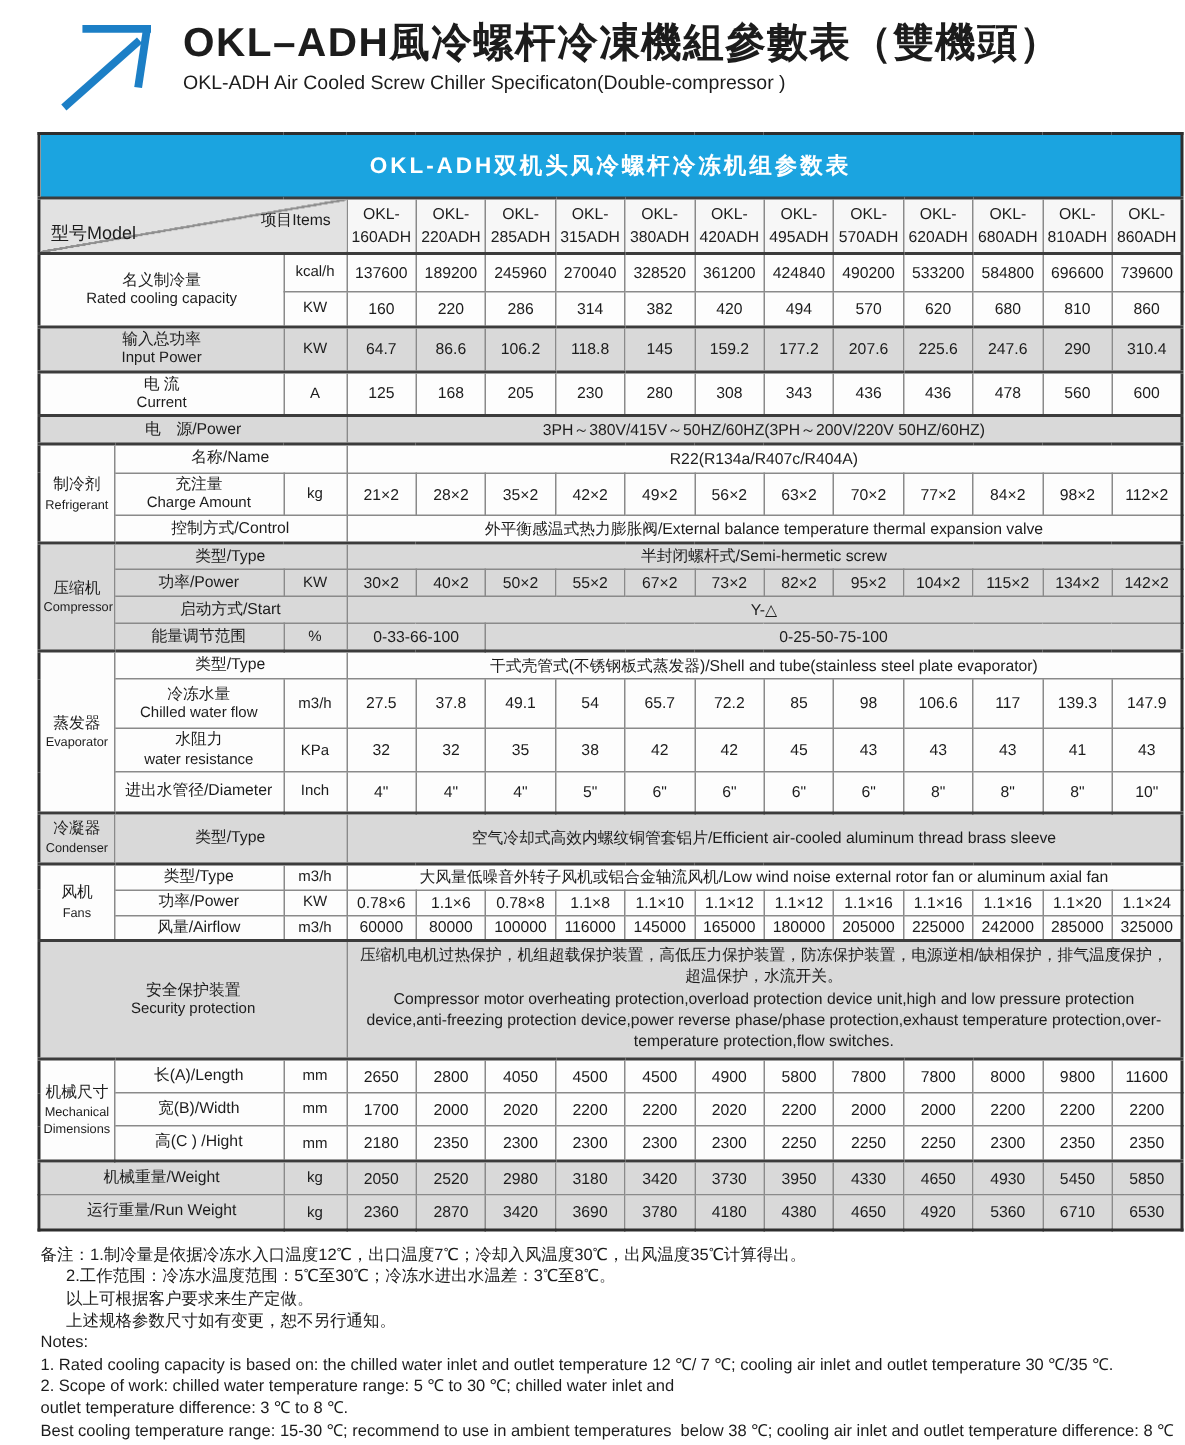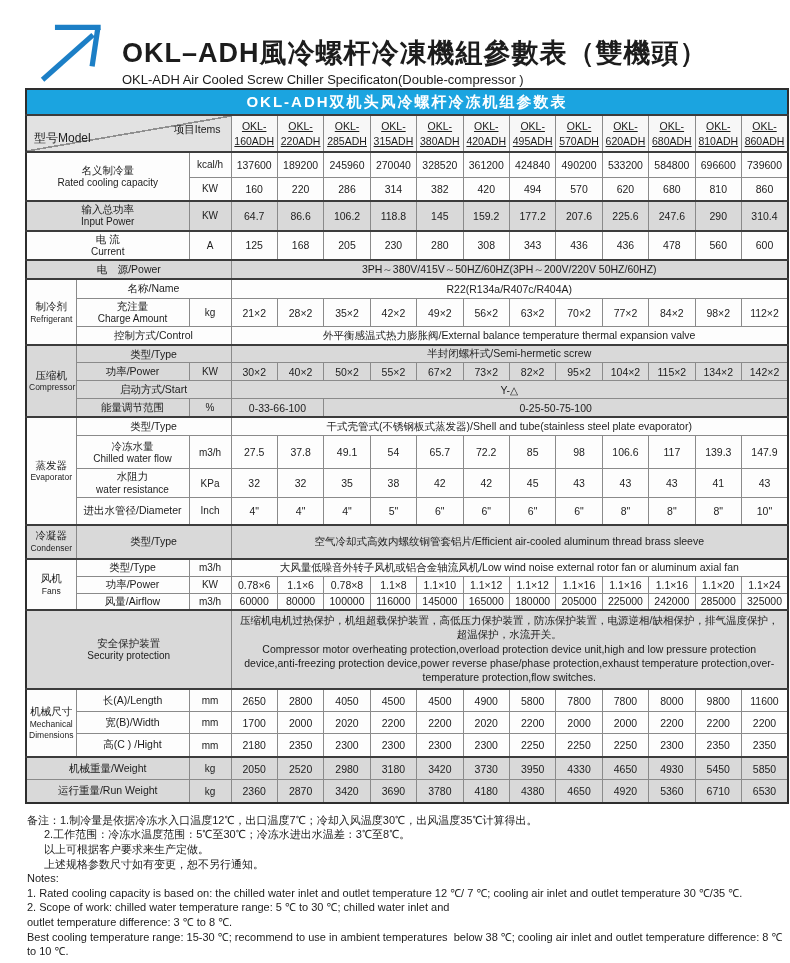--- a/index.html
+++ b/index.html
@@ -5,21 +5,21 @@
   * { box-sizing: border-box; }
   html,body { margin:0; padding:0; }
   body {
     width:790px; height:963px; background:#ffffff;
     font-family:"Liberation Sans", sans-serif; color:#1c1c1c;
     overflow:hidden;
   }
   .page { position:relative; width:790px; height:963px; }
 
   
-  .doc-header { display:flex; align-items:flex-end; padding:10px 0 0 34px; height:88px; }
+  .doc-header { display:flex; align-items:flex-start; padding:10px 0 0 34px; height:88px; }
   .logo { width:80px; height:70px; flex:0 0 auto; }
   .titles { margin-left:8px; padding-top:2px; }
   .title-zh { font-size:27px; font-weight:bold; letter-spacing:1px; line-height:1.2; white-space:nowrap; }
   .title-en { font-size:13px; line-height:1.2; margin-top:3px; white-space:nowrap; }
 
   
   table.spec {
     border-collapse:collapse; table-layout:fixed;
     width:764px; margin-left:25px;
     font-size:10.5px;
@@ -32,21 +32,21 @@
     background:#fdfdfd;
   }
   tr.sec > td, tr.sec > th { border-top:2px solid #3c3c3c; }
   tr.shade > td, tr.shade > th { background:#d9d9d9; }
 
   tr.banner td {
     background:#1ba4e0; color:#ffffff;
     font-size:15px; font-weight:bold; letter-spacing:2px;
     height:26px; border:1px solid #2e2e2e;
   }
-  th.model { white-space:pre-line; font-size:10.5px; line-height:1.35; background:#f7f7f7;text-decoration:underline; }
+  th.model { white-space:pre-line; font-size:10.5px; line-height:1.35; background:#f7f7f7; }
   th.corner {
     position:relative; padding:0; background-color:#e2e2e2;
     background-image:linear-gradient(to bottom right,
       rgba(0,0,0,0) calc(50% - 0.8px), #8f8f8f calc(50% - 0.8px),
       #8f8f8f calc(50% + 0.8px), rgba(0,0,0,0) calc(50% + 0.8px));
   }
   .c-l { position:absolute; left:7px; bottom:4px; font-size:12px; }
   .c-r { position:absolute; right:10px; top:7px; font-size:10.5px; }
 
   .lbl  { line-height:1.25; }
@@ -96,21 +96,21 @@
         <col>
         <col>
         <col>
         <col>
         <col>
         <col>
         <col>
     </colgroup>
 
     <tbody>
-        <tr class="banner" style="height:26px">
+        <tr class="banner" style="height:43px">
       <td colspan="15">OKL-ADH双机头风冷螺杆冷冻机组参数表</td>
     </tr>
 
     <tr class="hdr sec" style="height:37px">
       <th colspan="3" class="corner">
         <span class="c-l">型号Model</span>
         <span class="c-r">项目Items</span>
       </th>
     <th class="model">OKL-
 160ADH</th>

